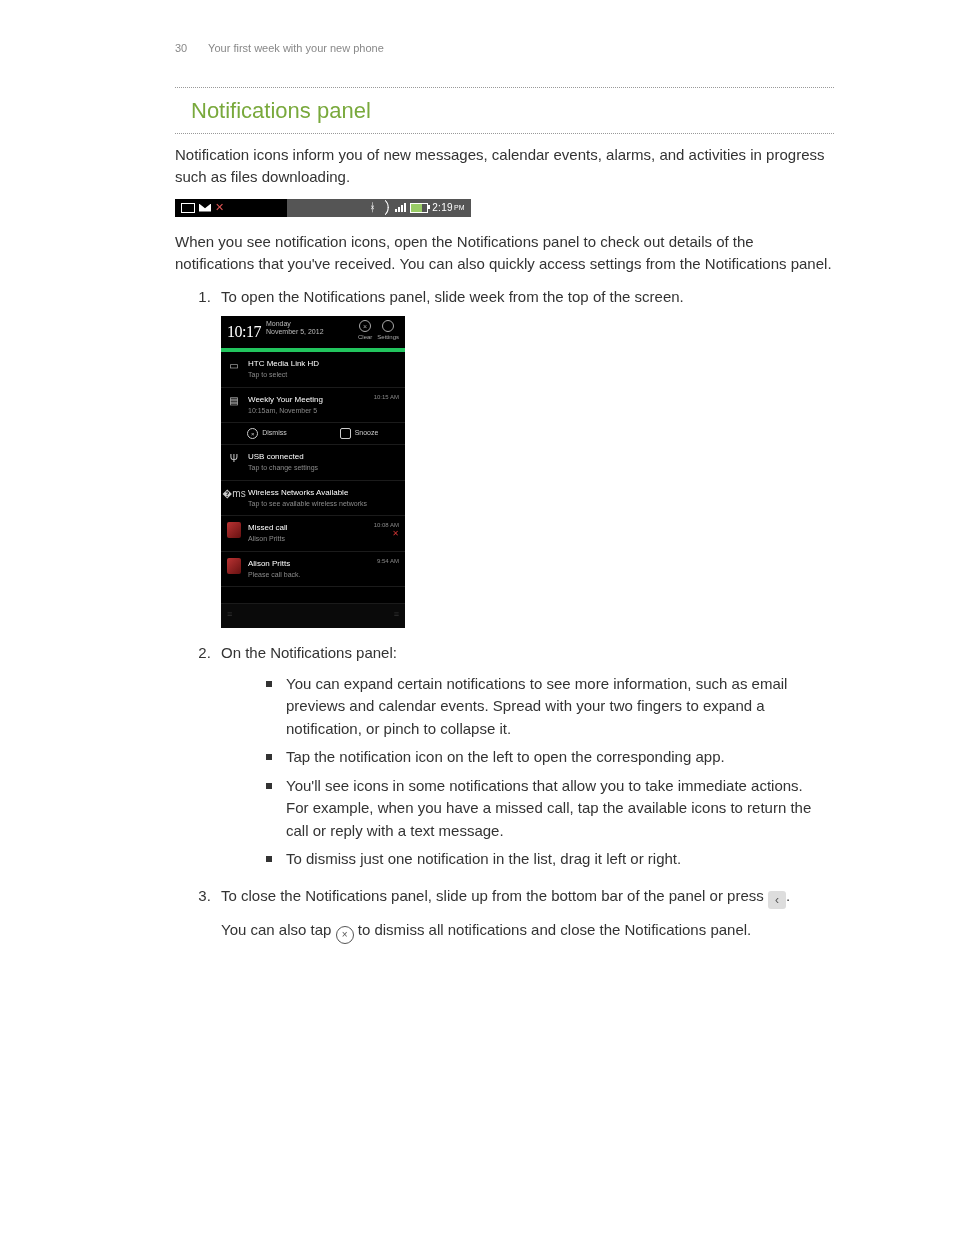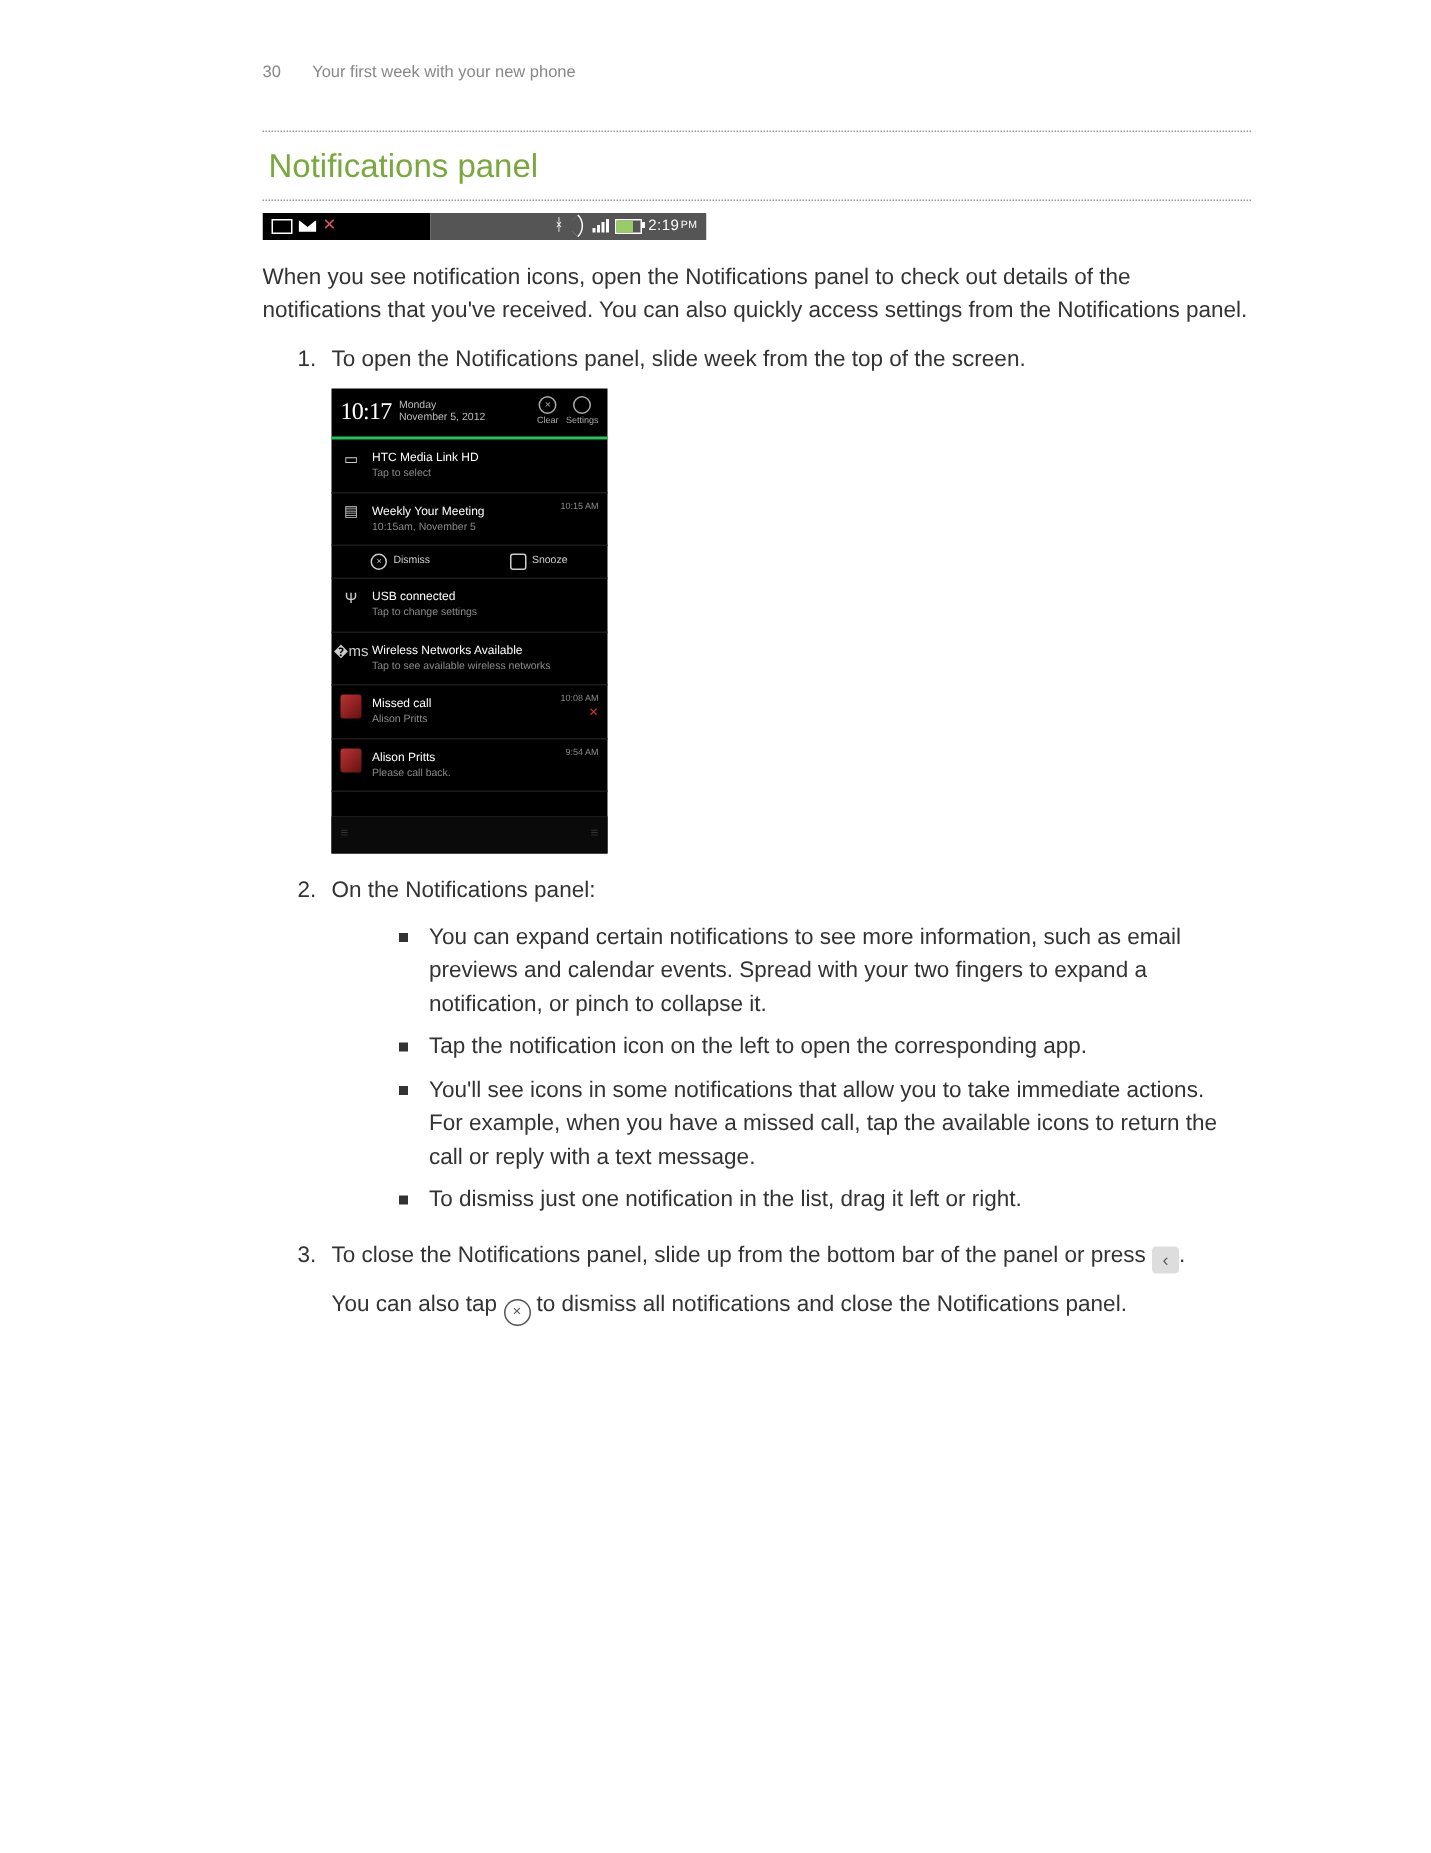--- a/index.html
+++ b/index.html
@@ -1,20 +1,20 @@
 <!DOCTYPE html>
 <html><head>
 <meta charset="utf-8">
 <style>
   html,body{margin:0;padding:0;background:#fff;color:#333;font-family:"Helvetica Neue",Arial,sans-serif;font-size:15px;line-height:1.5}
   .page{width:954px;min-height:1235px;margin:0 auto;box-sizing:border-box;padding:40px 120px 40px 175px;position:relative}
   .runhead{font-size:11px;color:#888;margin-bottom:30px}
   .runhead .pn{margin-right:18px}
   .dotline{border:none;border-top:1px dotted #999;margin:0}
-  .h2{color:#79a93c;font-size:22px;font-weight:400;margin:6px 4px}
+  .h2{color:#79a93c;font-size:22px;font-weight:400;margin:6px 16px}
   p{margin:10px 0}
   ol{margin:10px 0 10px 0;padding-left:40px}
   ol>li{margin:8px 0 14px 0;padding-left:6px}
   ul.square{list-style:none;margin:8px 0;padding-left:28px}
   ul.square>li{position:relative;margin:6px 17px;padding-left:20px}
   ul.square>li:before{content:"";position:absolute;left:0;top:.55em;width:6px;height:6px;background:#333}
   .inline-icon{display:inline-flex;align-items:center;justify-content:center;width:18px;height:18px;background:#ddd;border-radius:3px;vertical-align:-3px;font-size:12px;color:#555}
   .circle-x{display:inline-flex;align-items:center;justify-content:center;width:16px;height:16px;border:1.5px solid #555;border-radius:50%;font-size:10px;color:#555;vertical-align:-3px;line-height:1}
 
   
@@ -30,21 +30,21 @@
   .sb-ico.sig{display:inline-flex;align-items:flex-end;gap:1px}
   .sb-ico.sig span{width:2px;background:#fff;display:block}
   .sb-ico.bat{width:16px;height:8px;border:1px solid #fff;position:relative}
   .sb-ico.bat:after{content:"";position:absolute;right:-3px;top:1px;width:2px;height:4px;background:#fff}
   .sb-ico.bat i{display:block;width:70%;height:100%;background:#9c6}
   .sb-time{font-size:10px;font-weight:500}
   .sb-time sub{font-size:7px;vertical-align:1px;margin-left:1px}
 
   
   .npanel{width:184px;background:#000;color:#ddd;font-size:8px;margin:8px 0 12px 0}
-  .np-head{display:flex;align-items:center;padding:4px 6px;border-bottom:2px solid #22c55e;gap:5px}
+  .np-head{display:flex;padding:4px 6px;border-bottom:4px solid #22c55e;gap:5px}
   .np-clock{font-family:Georgia,serif;font-size:16px;color:#fff;letter-spacing:-.5px}
   .np-date{font-size:7px;color:#bbb;line-height:1.1;flex:1}
   .np-hbtn{display:flex;flex-direction:column;align-items:center;font-size:6px;color:#aaa;gap:1px}
   .np-hbtn .circ{width:10px;height:10px;border:1px solid #aaa;border-radius:50%;display:flex;align-items:center;justify-content:center;font-size:7px;line-height:1}
   .np-hbtn .gear{width:10px;height:10px;border:1px solid #aaa;border-radius:50%}
   .np-row{display:flex;align-items:flex-start;padding:6px 6px;border-bottom:1px solid #1b1b1b;gap:7px}
   .np-ico{width:14px;height:14px;flex:none;display:flex;align-items:center;justify-content:center;font-size:10px;color:#ccc}
   .np-avatar{width:14px;height:16px;background:linear-gradient(135deg,#b33,#611);border-radius:2px;flex:none}
   .np-body{flex:1;min-width:0}
   .np-title{color:#fff;font-weight:400;font-size:8px}
@@ -65,20 +65,21 @@
 
   <div class="runhead">
     <span class="pn">30</span>
     <span>Your first week with your new phone</span>
   </div>
 
   <hr class="dotline">
   <div class="h2">Notifications panel</div>
   <hr class="dotline">
 
+  <p>Notification icons inform you of new messages, calendar events, alarms, and activities in progress such as files downloading.</p>
 
   <div class="statusbar">
     <div class="sb-left">
       <span class="sb-ico card"></span>
       <span class="sb-ico env"></span>
       <span class="sb-ico x">✕</span>
     </div>
     <div class="sb-right">
       <span class="sb-ico bt">ᚼ</span>
       <span class="sb-ico wifi"></span>

